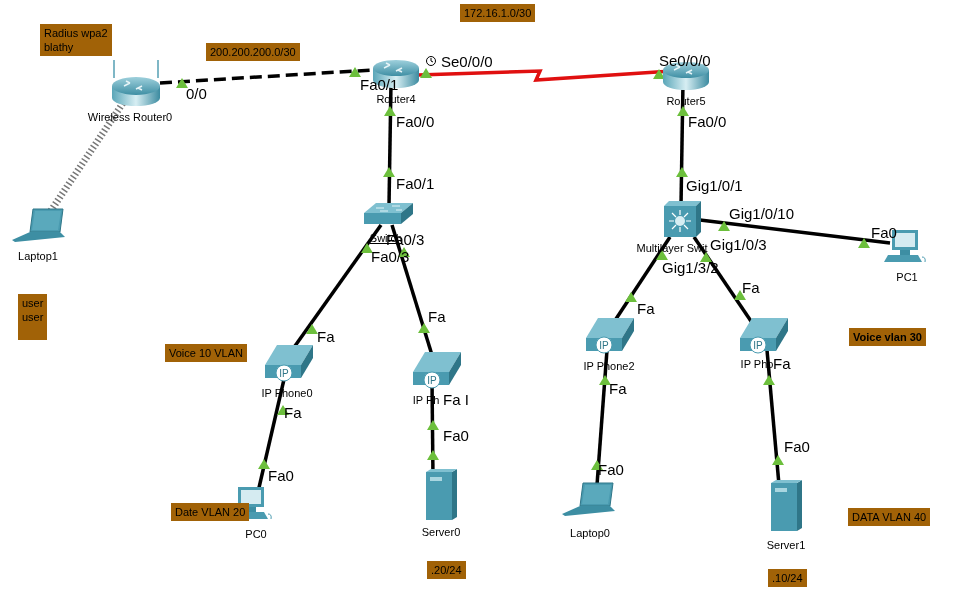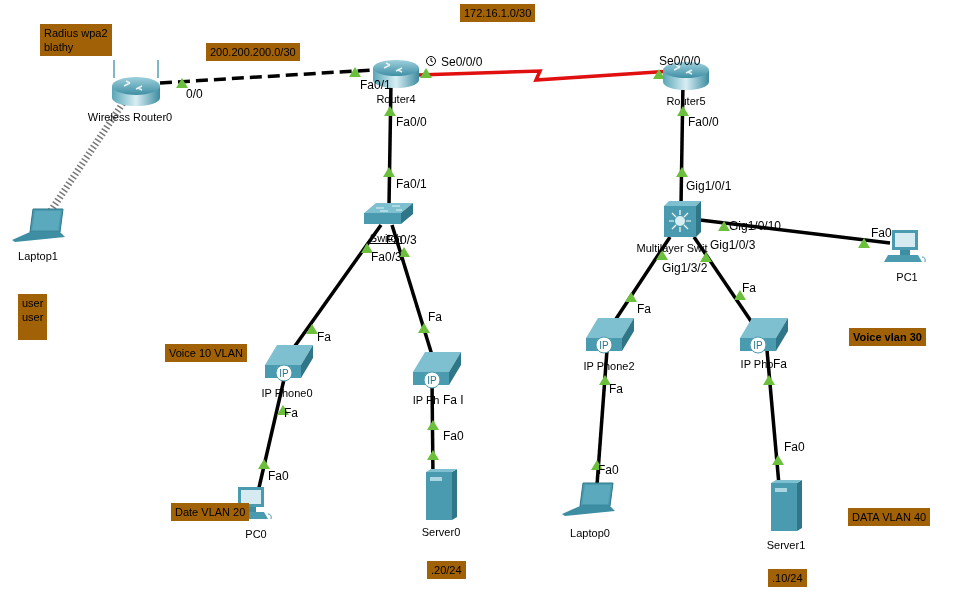--- a/index.html
+++ b/index.html
@@ -1,20 +1,20 @@
 <!DOCTYPE html>
 <html><head>
 <meta charset="utf-8">
 <style>
   html, body { margin:0; padding:0; background:#ffffff; }
   body { width:963px; height:606px; position:relative; overflow:hidden;
          font-family:"Liberation Sans", sans-serif; font-size:11px; color:#000; }
   #canvas { position:absolute; left:0; top:0; width:963px; height:606px; }
   .note { position:absolute; background:#a16207; padding:2px 4px; line-height:14px; font-size:11px; white-space:pre; }
-  .lbl { position:absolute; font-size:12px; white-space:nowrap; line-height:12px; }
+  .lbl { position:absolute; font-size:15px; white-space:nowrap; line-height:12px; }
   .dev-lbl { position:absolute; font-size:11px; white-space:nowrap; transform:translateX(-50%); line-height:12px; }
 </style>
 </head>
 <body>
 
 <svg id="canvas" viewBox="0 0 963 606" xmlns="http://www.w3.org/2000/svg">
   <defs>
     <linearGradient id="rtrG" x1="0" y1="0" x2="0" y2="1">
       <stop offset="0" stop-color="#9ed0dc"></stop>
       <stop offset="1" stop-color="#3f8fa4"></stop>
@@ -219,21 +219,21 @@
 <div class="lbl" style="left:396px;top:178px;">Fa0/1</div>
 <div class="lbl" style="left:386px;top:234px;">Fa0/3</div>
 <div class="lbl" style="left:371px;top:251px;">Fa0/3</div>
 <div class="lbl" style="left:317px;top:331px;">Fa</div>
 <div class="lbl" style="left:284px;top:407px;">Fa</div>
 <div class="lbl" style="left:428px;top:311px;">Fa</div>
 <div class="lbl" style="left:443px;top:394px;">Fa I</div>
 <div class="lbl" style="left:268px;top:470px;">Fa0</div>
 <div class="lbl" style="left:443px;top:430px;">Fa0</div>
 <div class="lbl" style="left:686px;top:180px;">Gig1/0/1</div>
-<div class="lbl" style="left:729px;top:220px;">Gig1/0/10</div>
+<div class="lbl" style="left:729px;top:208px;">Gig1/0/10</div>
 <div class="lbl" style="left:710px;top:239px;">Gig1/0/3</div>
 <div class="lbl" style="left:662px;top:262px;">Gig1/3/2</div>
 <div class="lbl" style="left:871px;top:227px;">Fa0</div>
 <div class="lbl" style="left:637px;top:303px;">Fa</div>
 <div class="lbl" style="left:609px;top:383px;">Fa</div>
 <div class="lbl" style="left:742px;top:282px;">Fa</div>
 <div class="lbl" style="left:773px;top:358px;">Fa</div>
 <div class="lbl" style="left:598px;top:464px;">Fa0</div>
 <div class="lbl" style="left:784px;top:441px;">Fa0</div>
 

